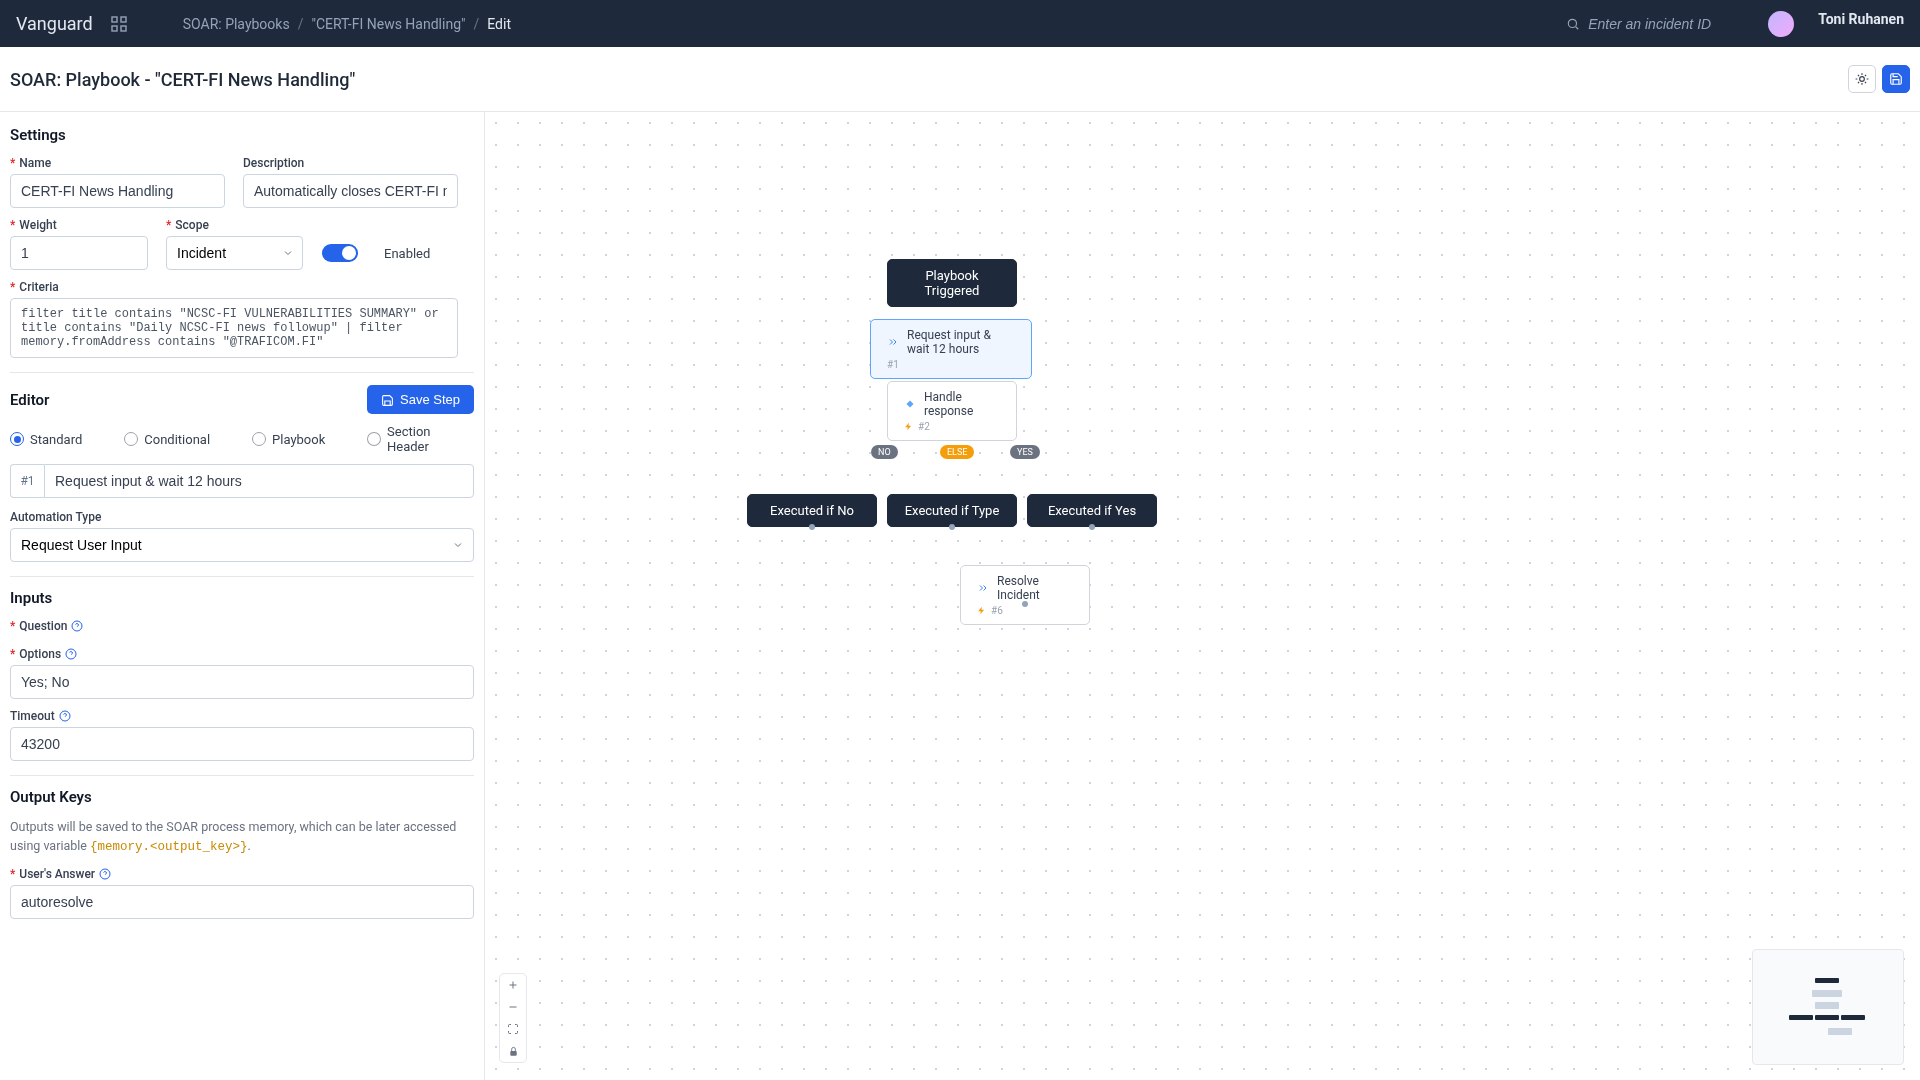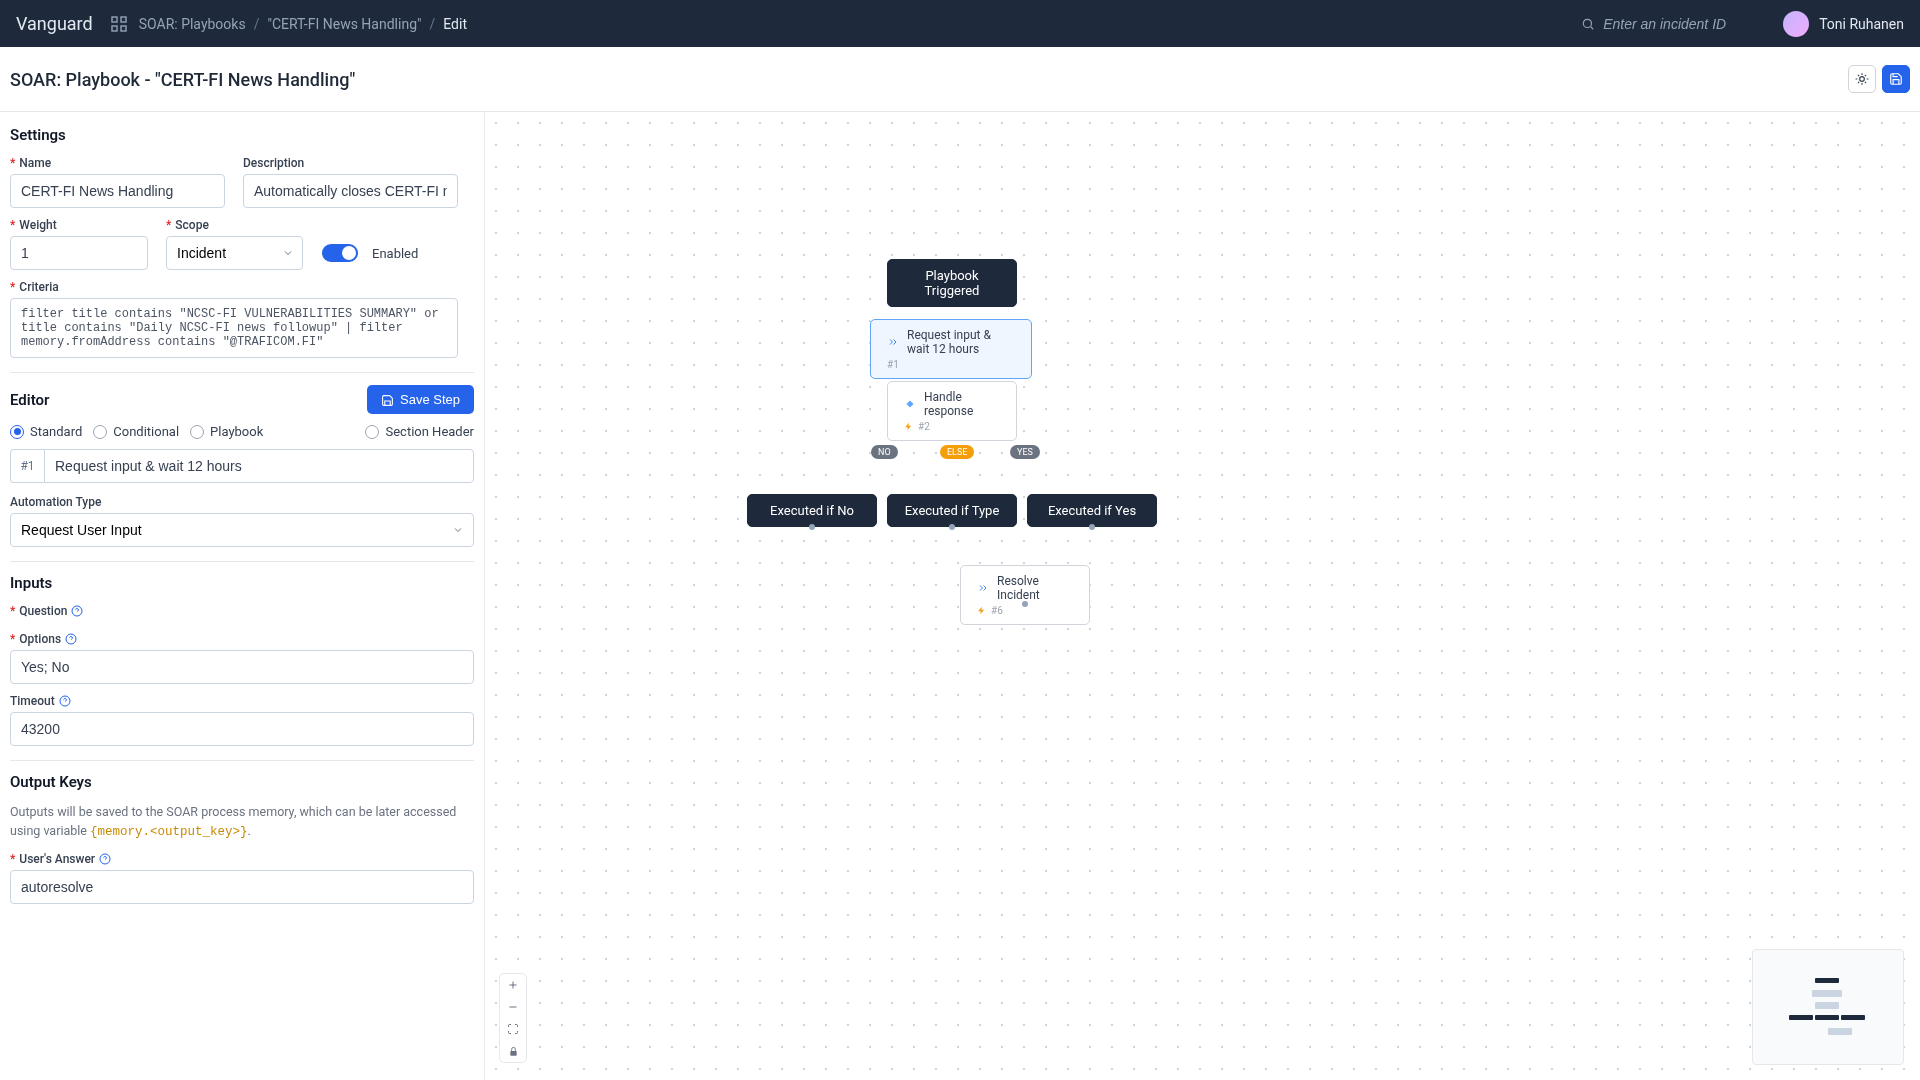--- a/index.html
+++ b/index.html
@@ -2,29 +2,29 @@
 <html><head>
 <meta charset="utf-8">
 <style>
 * { margin: 0; padding: 0; box-sizing: border-box; }
 body { font-family: -apple-system, BlinkMacSystemFont, "Segoe UI", Roboto, sans-serif; font-size: 13px; color: #374151; background: #fff; overflow: hidden; }
 
 
 .header { height: 47px; background: #1e293b; display: flex; align-items: center; padding: 0 16px; color: #cbd5e1; }
 .brand { font-size: 18px; font-weight: 400; color: #e2e8f0; margin-right: 18px; }
 .nav-grid-icon { width: 16px; height: 16px; margin-right: 12px; display: inline-flex; }
-.breadcrumb { display: flex; align-items: flex-end; font-size: 14px; gap: 8px; }
+.breadcrumb { display: flex; align-items: flex-end; font-size: 14px; gap: 8px; margin-left: 44px; }
 .breadcrumb a { color: #94a3b8; text-decoration: none; }
 .breadcrumb .sep { color: #64748b; }
 .breadcrumb .current { color: #e2e8f0; }
 .header-right { margin-left: auto; display: flex; align-items: center; gap: 20px; }
 .search-group { display: flex; align-items: center; gap: 8px; }
 .search-input-hdr { background: transparent; border: none; color: #cbd5e1; font-style: italic; font-size: 14px; outline: none; width: 160px; }
 .search-input-hdr::placeholder { color: #94a3b8; font-style: italic; }
-.user-group { display: flex; align-items: center; gap: 10px; }
+.user-group { display: flex; gap: 24px; font-weight: bold; }
 .avatar { width: 26px; height: 26px; border-radius: 50%; background: linear-gradient(135deg,#c4b5fd,#f0abfc); }
 .user-name { font-size: 14px; color: #e2e8f0; }
 
 
 .title-bar { display: flex; align-items: center; padding: 18px 10px 18px 10px; border-bottom: 1px solid #e5e7eb; }
 .page-title { font-size: 18px; font-weight: 500; color: #1f2937; }
 .title-actions { margin-left: auto; display: flex; gap: 6px; }
 .icon-btn { width: 28px; height: 28px; border: 1px solid #d1d5db; border-radius: 5px; background: #fff; display: inline-flex; align-items: center; justify-content: center; cursor: pointer; }
 .icon-btn.primary { background: #2563eb; border-color: #2563eb; color: #fff; }
 
@@ -41,30 +41,30 @@
 .form-row { display: flex; gap: 18px; margin-bottom: 10px; flex-wrap: wrap; }
 .form-group { display: flex; flex-direction: column; }
 .form-label { font-size: 12px; font-weight: 500; color: #374151; margin-bottom: 4px; display: flex; align-items: center; gap: 4px; }
 .req { color: #dc2626; }
 .help-icon { width: 12px; height: 12px; color: #2563eb; }
 .txt-input { height: 34px; padding: 0 10px; border: 1px solid #cbd5e1; border-radius: 4px; font-size: 14px; color: #374151; outline: none; }
 .txt-area { padding: 8px 10px; border: 1px solid #cbd5e1; border-radius: 4px; font-family: 'Courier New', monospace; font-size: 12px; color: #4b5563; resize: none; width: 448px; }
 .select-wrap { position: relative; }
 .select-wrap .chev { position: absolute; right: 10px; top: 50%; transform: translateY(-50%); pointer-events: none; }
 .select { height: 34px; padding: 0 30px 0 10px; border: 1px solid #cbd5e1; border-radius: 4px; font-size: 14px; background: #fff; appearance: none; cursor: pointer; }
-.toggle-wrap { display: flex; align-items: center; gap: 14px; margin-top: 18px; }
+.toggle-wrap { display: flex; align-items: center; gap: 26px; margin-top: 18px; }
 .toggle { width: 36px; height: 18px; background: #2563eb; border-radius: 9px; position: relative; cursor: pointer; }
 .toggle::after { content: ''; position: absolute; width: 14px; height: 14px; background: #fff; border-radius: 50%; top: 2px; right: 2px; }
 
 
 .editor-header-row { display: flex; align-items: center; justify-content: space-between; }
 .save-step-btn { background: #2563eb; color: #fff; border: none; border-radius: 5px; padding: 7px 14px; font-size: 13px; font-weight: 500; cursor: pointer; display: inline-flex; align-items: flex-end; gap: 6px; }
 
 
-.radio-row { display: flex; gap: 11px; margin: 10px 0 10px 0; }
+.radio-row { display: flex; gap: 42px; margin: 10px 0 10px 0; }
 .radio-opt { display: flex; align-items: center; gap: 6px; cursor: pointer; font-size: 13px; }
 .radio-circle { width: 14px; height: 14px; border: 1.5px solid #9ca3af; border-radius: 50%; display: inline-flex; align-items: center; justify-content: center; }
 .radio-circle.checked { border-color: #2563eb; }
 .radio-circle.checked::after { content:''; width:7px; height:7px; background:#2563eb; border-radius:50%; }
 
 
 .step-combo { display: flex; margin-bottom: 12px; }
 .step-num { width: 34px; border: 1px solid #cbd5e1; border-right: none; border-radius: 4px 0 0 4px; display: flex; align-items: center; justify-content: center; font-size: 12px; color: #64748b; background: #fff; }
 .step-combo .txt-input { flex: 1; border-radius: 0 4px 4px 0; }
 

